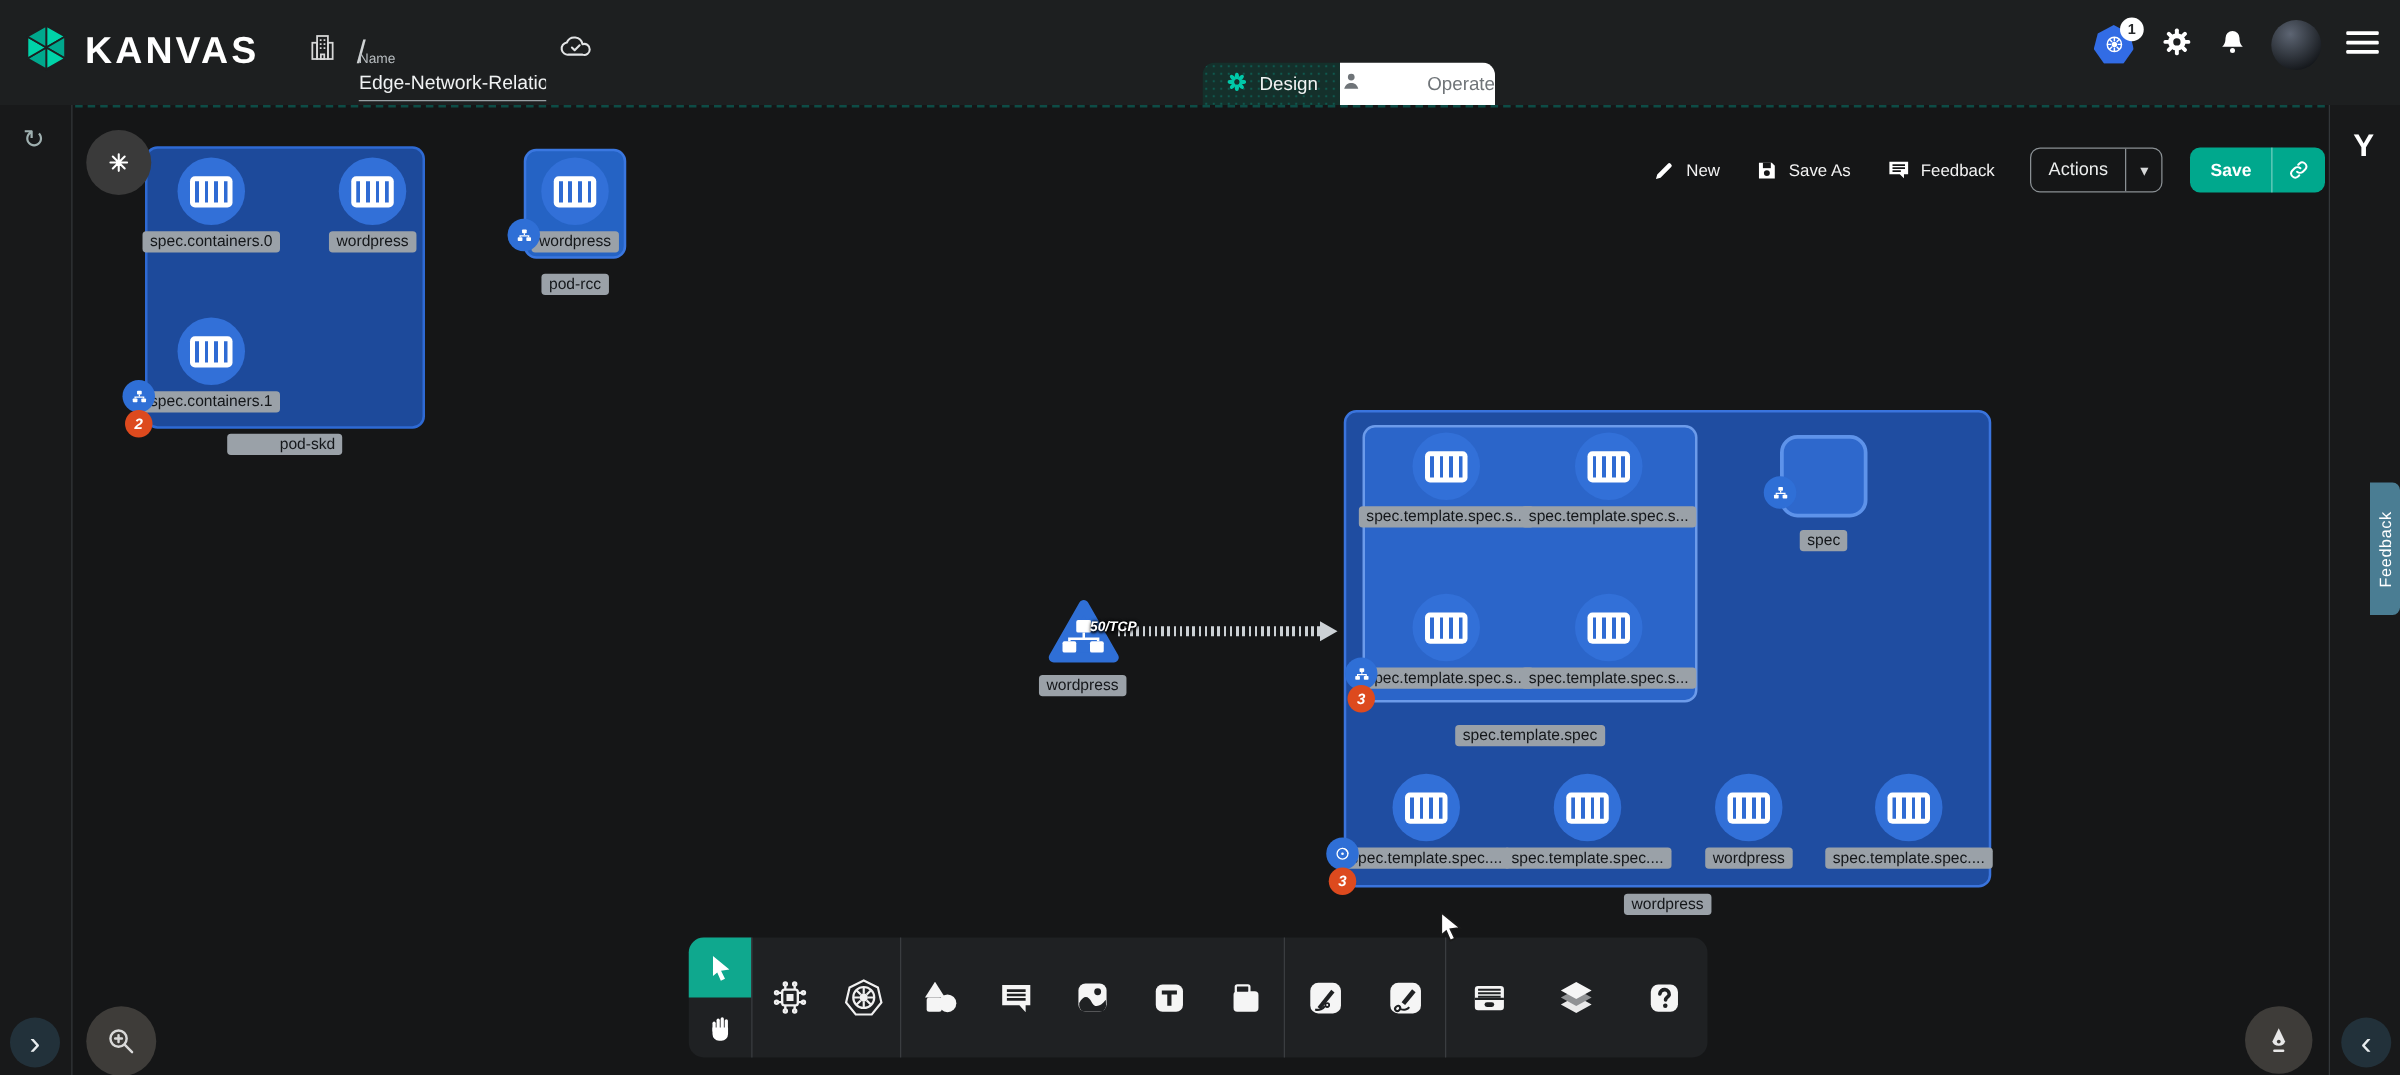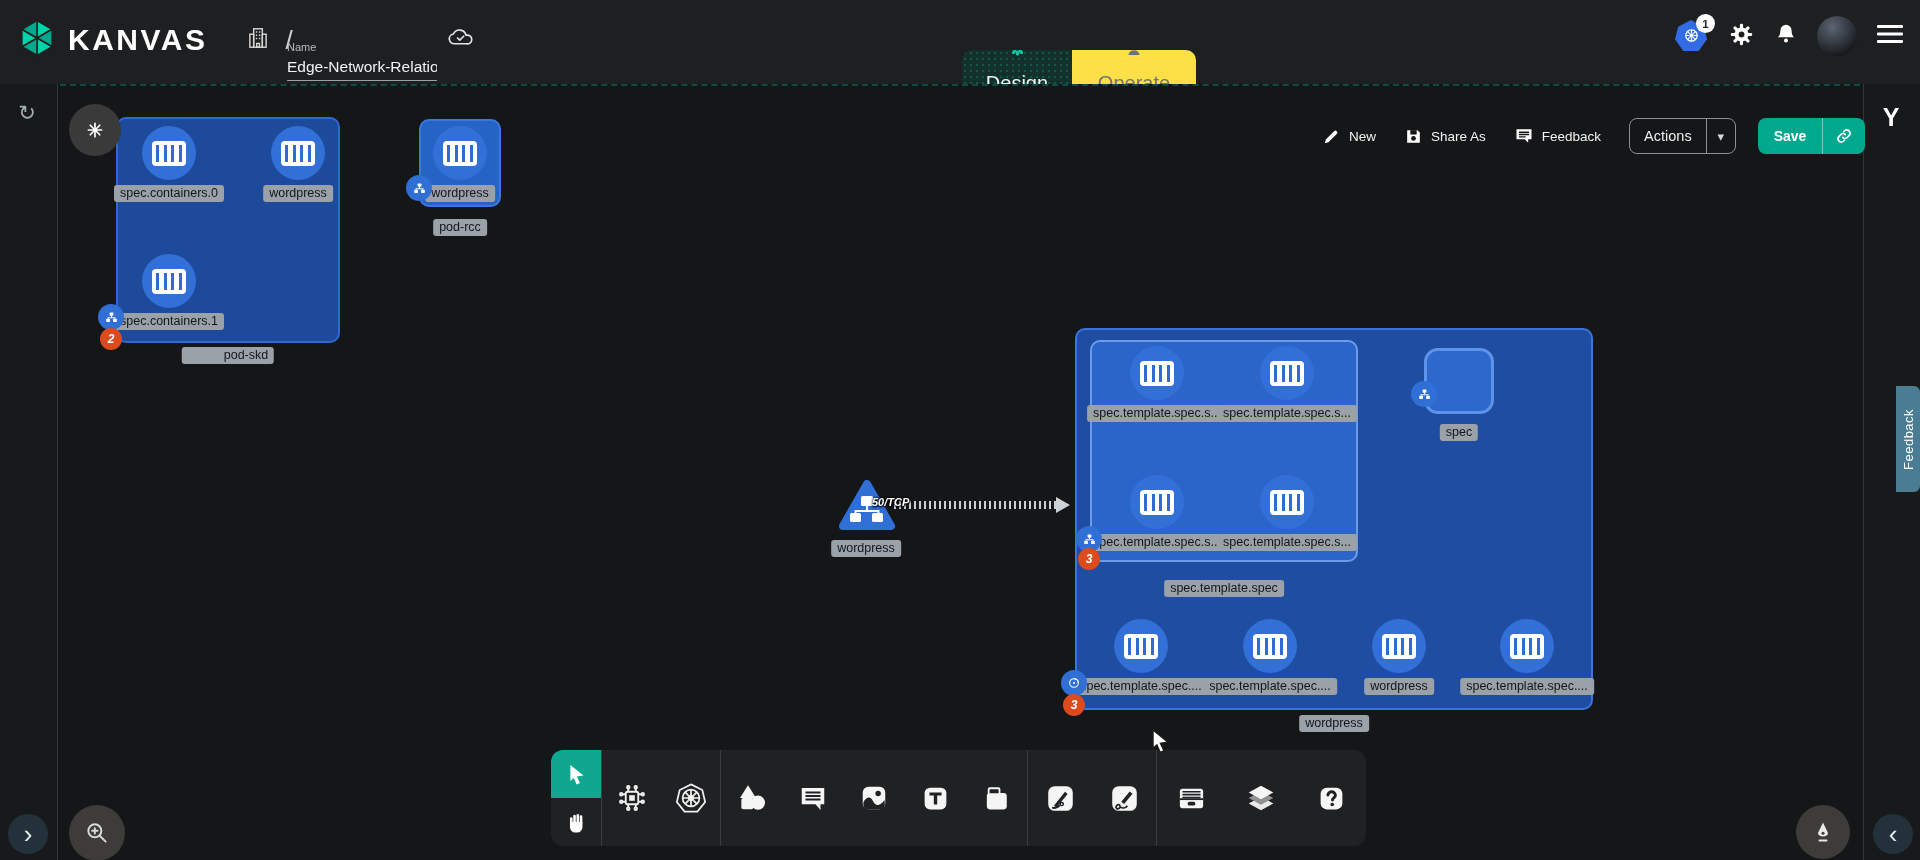--- a/index.html
+++ b/index.html
@@ -10,24 +10,24 @@
   .brand-wrap{position:absolute;left:16px;top:18px;display:flex;align-items:center;gap:10px;}
   .brand-text{color:#fff;font-size:30px;font-weight:700;letter-spacing:2.5px;}
   .hdr-sep{color:#cfd2d4;font-size:26px;font-weight:300;margin:0 4px;}
   .name-block{position:absolute;left:287px;top:12px;}
   .name-label{color:#b7bcbf;font-size:11px;margin-top:29px;}
   .name-input{display:block;margin-top:3px;background:transparent;border:none;border-bottom:1px solid #9aa0a4;
     color:#f0f2f3;font-size:15.5px;width:150px;outline:none;font-family:"Liberation Sans",sans-serif;padding:2px 0 4px;}
   .cloud{position:absolute;left:447px;top:25px;}
   
   #tabbar{position:absolute;left:962px;top:50px;height:34px;display:flex;border-radius:10px 10px 0 0;overflow:hidden;}
-  .tab{display:flex;align-items:center;justify-content:center;gap:9px;font-size:20px;cursor:pointer;flex-direction:column;}
+  .tab{display:flex;align-items:center;justify-content:center;gap:9px;font-size:15px;cursor:pointer;}
   .tab-design{width:110px;color:#f2f4f4;background-color:#14302b;
     background-image:radial-gradient(rgba(0,195,170,.28) 1px,transparent 1.2px);background-size:6px 6px;}
-  .tab-operate{width:124px;color:#6f7478;background:#fde047;}
+  .tab-operate{width:124px;color:#6f7478;background:#ffffff;justify-content:space-between;}
   
   .hdr-right{position:absolute;right:16px;top:14px;display:flex;align-items:center;gap:19px;height:44px;}
   .k8s-chip{position:relative;width:34px;height:32px;}
   .k8s-hept{width:32px;height:31px;background:#326CE5;
     clip-path:polygon(50% 0%,90% 22%,100% 62%,74% 100%,26% 100%,0% 62%,10% 22%);
     display:flex;align-items:center;justify-content:center;}
   .k8s-badge{position:absolute;right:-6px;top:-6px;width:19px;height:19px;border-radius:50%;background:#fff;
     color:#26282a;font-size:11.5px;font-weight:700;display:flex;align-items:center;justify-content:center;}
   .avatar{width:40px;height:40px;border-radius:50%;
     background:radial-gradient(circle at 38% 28%,#5d6573 0%,#3a4049 38%,#15181c 78%);}
@@ -223,21 +223,21 @@
       <path d="M3.5 20.5l1.3-4.6L15.6 5.1a1.9 1.9 0 012.7 0l.6.6a1.9 1.9 0 010 2.7L8.1 19.2z" fill="#fff"></path>
     </svg>
     <span>New</span>
   </div>
   <div class="act-item">
     <svg width="19" height="19" viewBox="0 0 24 24">
       <path d="M4 4h13l3 3v13H4z" fill="#fff"></path>
       <rect x="8" y="4" width="8" height="5.5" fill="#151617"></rect>
       <circle cx="12" cy="14.5" r="3" fill="#151617"></circle>
     </svg>
-    <span>Share As</span>
+    <span>Save As</span>
   </div>
   <div class="act-item">
     <svg width="20" height="20" viewBox="0 0 24 24">
       <path d="M3 4h18v12h-8l4 4v-4H3z" fill="#fff"></path>
       <path d="M6 7.4h12M6 10.2h12M6 13h8" stroke="#151617" stroke-width="1.7"></path>
     </svg>
     <span>Feedback</span>
   </div>
   <div class="btn-actions">
     <span class="lbl">Actions</span>

